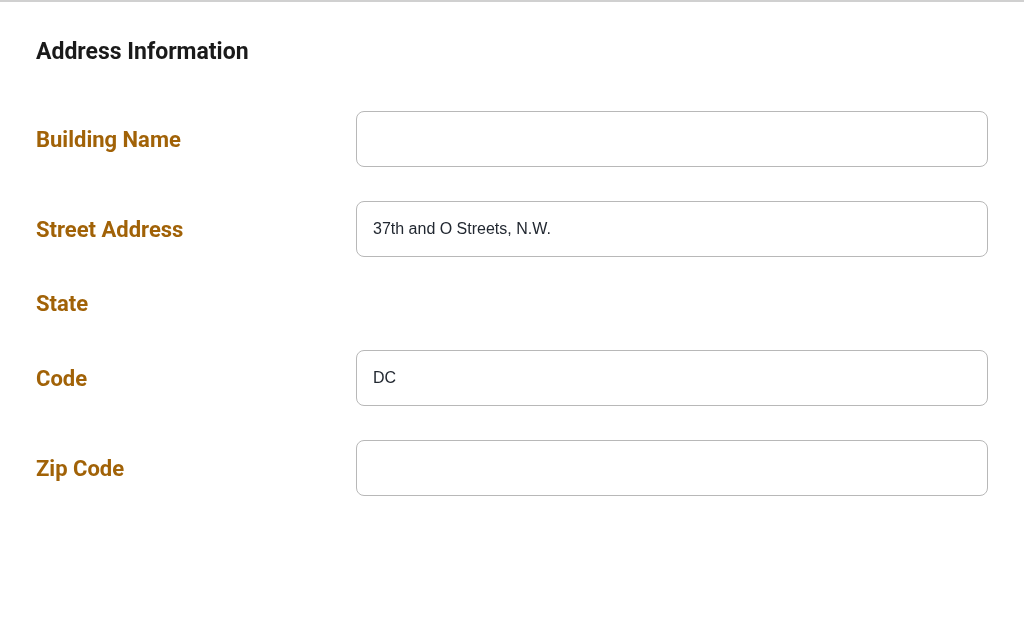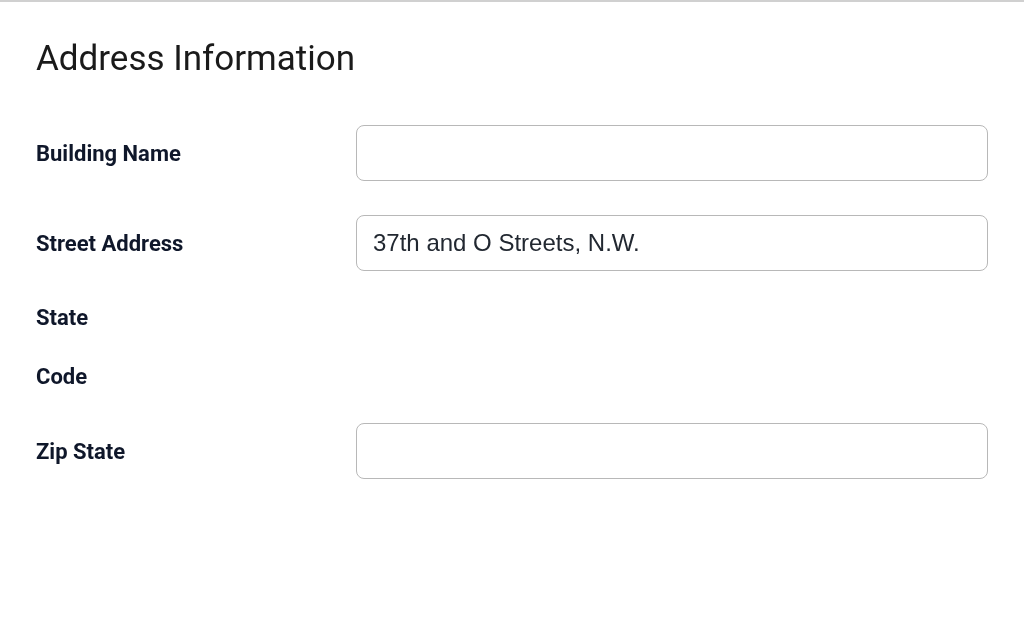--- a/index.html
+++ b/index.html
@@ -9,44 +9,44 @@
     }
     body {
       font-family: -apple-system, BlinkMacSystemFont, "Segoe UI", Roboto, Helvetica, Arial, sans-serif;
       background: #ffffff;
       width: 1024px;
       height: 623px;
       border-top: 2px solid #d0d0d0;
       padding: 36px 36px 0 36px;
     }
     .section-title {
-      font-size: 35px;
-      font-weight: 400;
+      font-size: 23px;
+      font-weight: 700;
       color: #1a1a1a;
       margin-bottom: 46px;
     }
     .form-row {
       display: flex;
       align-items: center;
       margin-bottom: 34px;
     }
     .form-label {
       width: 320px;
       font-size: 22px;
       font-weight: 700;
-      color: #0f172a;
+      color: #a16207;
       flex-shrink: 0;
     }
     .form-input {
       flex: 1;
       height: 56px;
       border: 1px solid #b8b8b8;
       border-radius: 8px;
       padding: 0 16px;
-      font-size: 24px;
+      font-size: 16px;
       color: #222831;
       background: #ffffff;
       outline: none;
     }
   </style>
 </head>
 <body>
 
 <h2 class="section-title">Address Information</h2>
 
@@ -59,18 +59,19 @@
   <label class="form-label">Street Address</label>
   <input type="text" class="form-input" value="37th and O Streets, N.W." style="">
 </div>
 
 <div class="form-row">
   <label class="form-label">State</label>
 </div>
 
 <div class="form-row">
   <label class="form-label">Code</label>
+  <input type="text" class="form-input" value="DC" style="">
 </div>
 
 <div class="form-row">
-  <label class="form-label">Zip State</label>
+  <label class="form-label">Zip Code</label>
   <input type="text" class="form-input" value="" style="">
 </div>
 
 </body></html>

